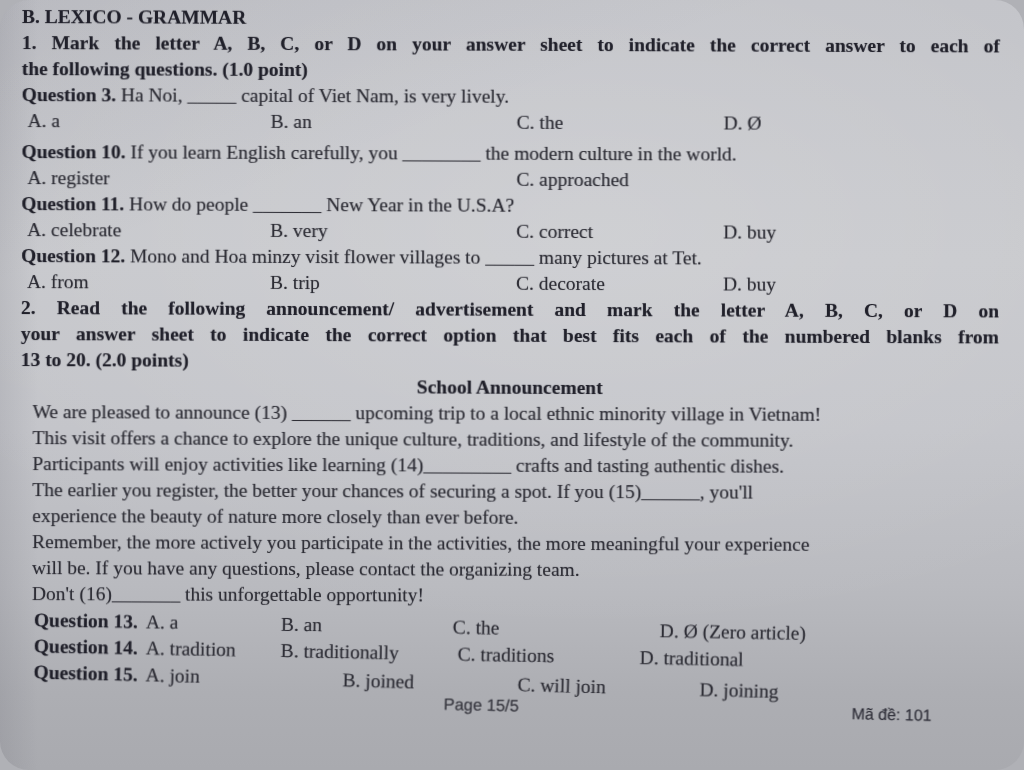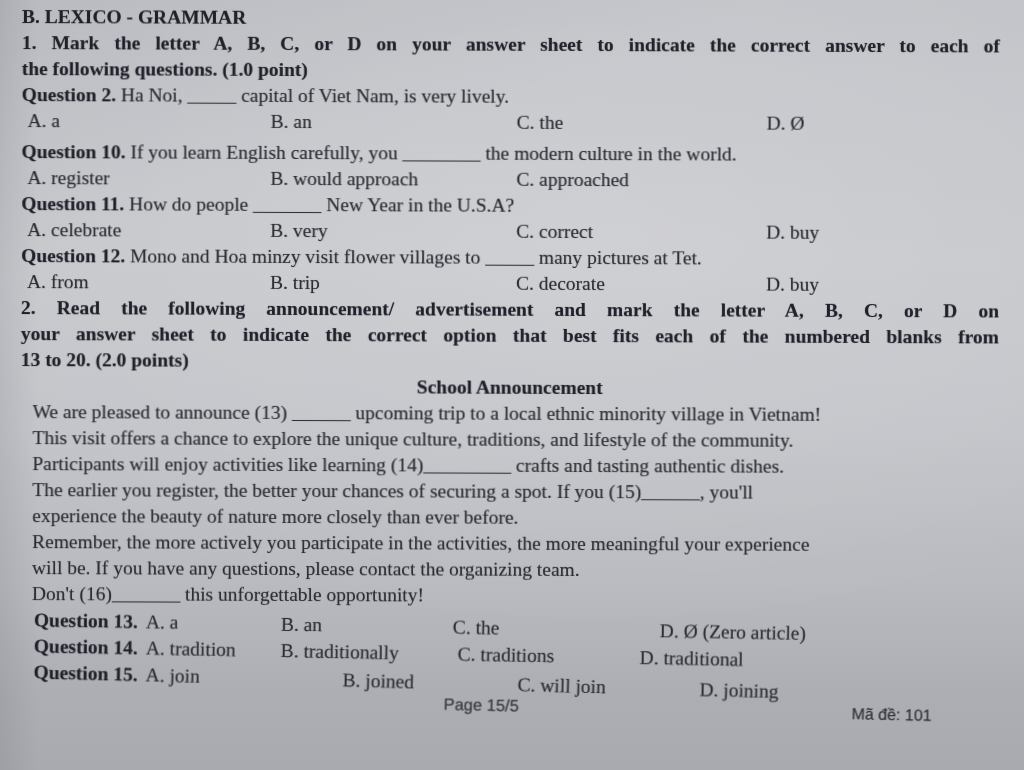--- a/index.html
+++ b/index.html
@@ -9,39 +9,40 @@
     font-family:"Liberation Serif","DejaVu Serif",serif;
   }
   
   .paper{
     position:absolute;inset:0;
     background:
       radial-gradient(120% 85% at 58% 30%, rgba(255,255,255,0.15), rgba(255,255,255,0) 62%),
       linear-gradient(90deg, rgba(60,60,72,0.10) 0px, rgba(60,60,72,0.0) 38px),
       linear-gradient(160deg, rgba(80,80,95,0.08), rgba(80,80,95,0) 25%),
       linear-gradient(180deg,#c2c3c8 0%,#c7c8cc 34%,#c3c4c9 56%,#b9babf 76%,#adaeb3 90%,#a9aaaf 100%);
+    border-radius: 29px;
   }
   .content{
     position:absolute;inset:0;
     padding:4px 24px 0 22px;
     color:#2b2b33;
     font-size:19.5px;line-height:26px;
     transform:rotate(0.2deg);transform-origin:10px 10px;
     filter:blur(0.45px);
     text-shadow:0 0 0.9px rgba(35,35,45,0.38);
   }
   .line{height:26px;white-space:nowrap;}
   .wrapline{height:26px;}
   .bold{font-weight:700;color:#20202a;}
   .jlast{text-align:justify;text-align-last:justify;white-space:normal;}
   .qtext{color:#2b2b33;font-weight:400;}
   .optrow{position:relative;height:26px;}
   .opt{position:absolute;top:0;white-space:nowrap;}
   
-  .std .pA{left:6px}.std .pB{left:249px}.std .pC{left:495px}.std .pD{left:745px}
+  .std .pA{left:6px}.std .pB{left:249px}.std .pC{left:495px}.std .pD{left:702px}
   
   .pQ{left:14px}
   .optA-inline{margin-left:8px;font-weight:400;color:#2b2b33;}
   .q13 .pB{left:261px}.q13 .pC{left:433px}.q13 .pD{left:640px}
   .q14 .pB{left:261px}.q14 .pC{left:438px}.q14 .pD{left:620px}
   .q15 .pB{left:323px}.q15 .pC{left:498px}.q15 .pD{left:680px}
   .q13{transform:rotate(0.8deg);transform-origin:0 50%;}
   .q14{transform:rotate(0.9deg);transform-origin:0 50%;}
   .q15{transform:rotate(1.3deg);transform-origin:0 50%;}
   .gap-top{margin-top:5px;}
@@ -62,32 +63,31 @@
 <body>
 
 <div class="paper">
   <div class="content">
 
     <div class="line bold">B. LEXICO - GRAMMAR</div>
 
     <div class="wrapline bold jlast">1. Mark the letter A, B, C, or D on your answer sheet to indicate the correct answer to each of</div>
     <div class="line bold">the following questions. (1.0 point)</div>
 
-    <div class="line"><span class="bold">Question 2.</span><span class="qtext"> Ha Noi, _____ capital of Viet Nam, is very lively.</span></div>
+    <div class="line"><span class="bold">Question 3.</span><span class="qtext"> Ha Noi, _____ capital of Viet Nam, is very lively.</span></div>
     <div class="optrow std">
       <span class="opt pA">A. a</span>
       <span class="opt pB">B. an</span>
       <span class="opt pC">C. the</span>
       <span class="opt pD">D. Ø</span>
     </div>
 
     <div class="line gap-top"><span class="bold">Question 10.</span><span class="qtext"> If you learn English carefully, you ________ the modern culture in the world.</span></div>
     <div class="optrow std">
       <span class="opt pA">A. register</span>
-      <span class="opt pB">B. would approach</span>
       <span class="opt pC">C. approached</span>
     </div>
 
     <div class="line"><span class="bold">Question 11.</span><span class="qtext"> How do people _______ New Year in the U.S.A?</span></div>
     <div class="optrow std">
       <span class="opt pA">A. celebrate</span>
       <span class="opt pB">B. very</span>
       <span class="opt pC">C. correct</span>
       <span class="opt pD">D. buy</span>
     </div>

